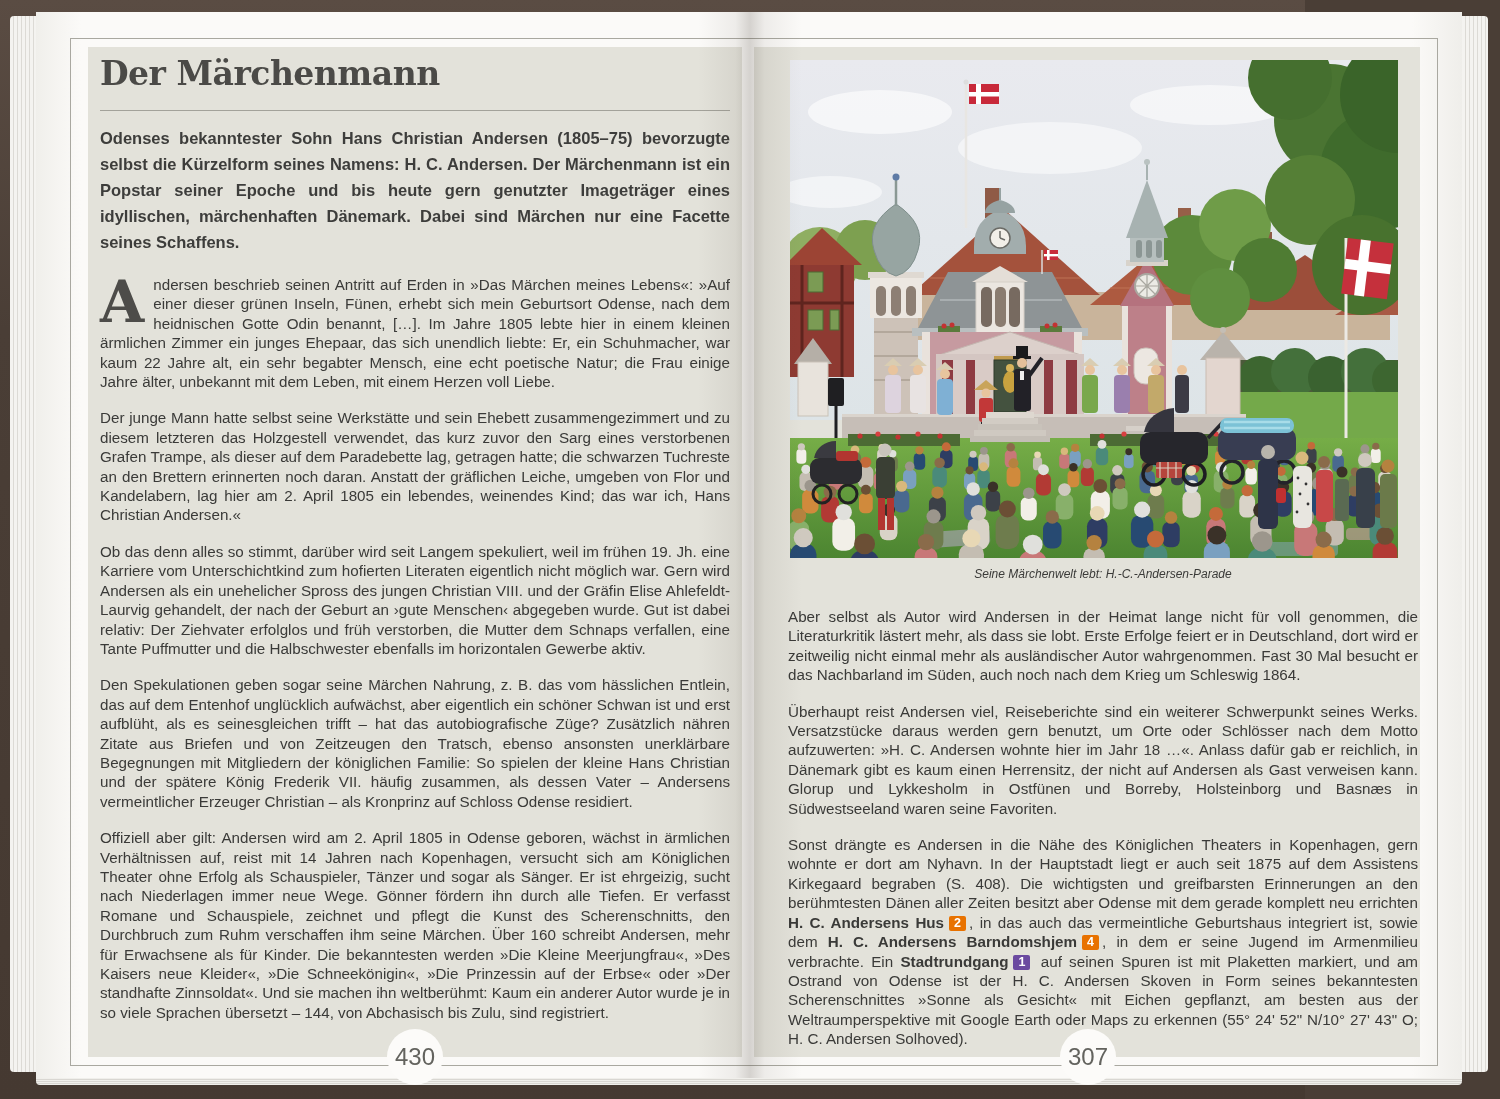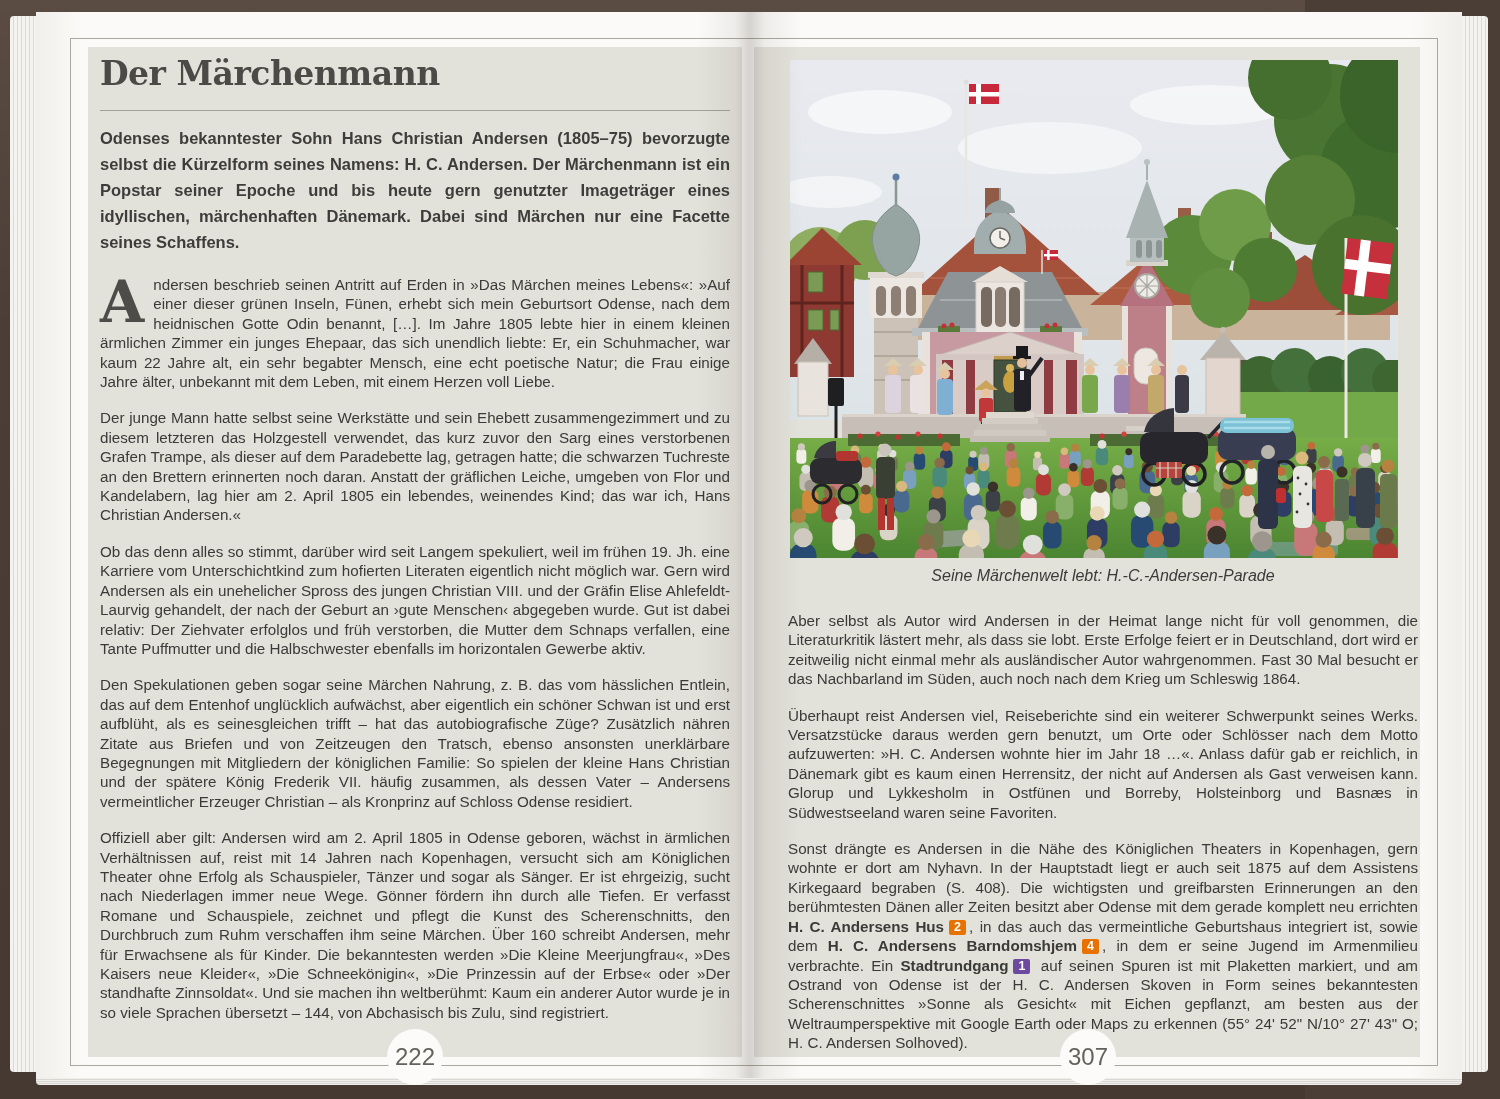--- a/index.html
+++ b/index.html
@@ -50,21 +50,21 @@
   .bodytext{font-size:15.2px;line-height:19.4px;color:#3a3a38;text-align:justify;
     hyphens:auto;-webkit-hyphens:auto;}
   .bodytext p{margin:0 0 17px;}
   .bodytext p:last-child{margin-bottom:0;}
   .dropcap{float:left;font-family:"DejaVu Serif",serif;font-weight:bold;
     font-size:57px;line-height:47px;padding:3px 9px 0 0;color:#4d4c49;}
   
   .content-right{position:absolute;left:788px;top:60px;width:630px;z-index:2;}
   .photo{display:block;width:608px;height:498px;margin-left:2px;}
   .caption{margin:9px 0 26px;text-align:center;font-style:italic;
-    font-size:16px;color:#3b3b39;}
+    font-size:12px;color:#3b3b39;}
   .marker{display:inline-block;min-width:11px;padding:1px 3px;margin:0 3px 0 5px;
     border-radius:2px;color:#fff;font-weight:bold;font-size:12.5px;line-height:13px;
     text-align:center;vertical-align:1px;}
   .b{font-weight:bold;}
 </style>
 </head>
 <body>
 
 <div id="book">
   <div class="fore-edge left"></div>
@@ -610,15 +610,15 @@
     <p class="caption">Seine Märchenwelt lebt: H.-C.-Andersen-Parade</p>
     <div class="bodytext">
       <p>Aber selbst als Autor wird Andersen in der Heimat lange nicht für voll genommen, die Literaturkritik lästert mehr, als dass sie lobt. Erste Erfolge feiert er in Deutschland, dort wird er zeitweilig nicht einmal mehr als ausländischer Autor wahrgenommen. Fast 30 Mal besucht er das Nachbarland im Süden, auch noch nach dem Krieg um Schleswig 1864.</p>
       <p>Überhaupt reist Andersen viel, Reiseberichte sind ein weiterer Schwerpunkt seines Werks. Versatzstücke daraus werden gern benutzt, um Orte oder Schlösser nach dem Motto aufzuwerten: »H. C. Andersen wohnte hier im Jahr 18 …«. Anlass dafür gab er reichlich, in Dänemark gibt es kaum einen Herrensitz, der nicht auf Andersen als Gast verweisen kann. Glorup und Lykkesholm in Ostfünen und Borreby, Holsteinborg und Basnæs in Südwestseeland waren seine Favoriten.</p>
       <p>Sonst drängte es Andersen in die Nähe des Königlichen Theaters in Kopenhagen, gern wohnte er dort am Nyhavn. In der Hauptstadt liegt er auch seit 1875 auf dem Assistens Kirkegaard begraben (S. 408). Die wichtigsten und greifbarsten Erinnerungen an den berühmtesten Dänen aller Zeiten besitzt aber Odense mit dem gerade komplett neu errichten <span class="b">H. C. Andersens Hus</span><span class="marker" style="background: rgb(232, 114, 0);">2</span>, in das auch das vermeintliche Geburtshaus integriert ist, sowie dem <span class="b">H. C. Andersens Barndomshjem</span><span class="marker" style="background: rgb(232, 114, 0);">4</span>, in dem er seine Jugend im Armenmilieu verbrachte. Ein <span class="b">Stadtrundgang</span><span class="marker" style="background: rgb(107, 74, 160);">1</span> auf seinen Spuren ist mit Plaketten markiert, und am Ostrand von Odense ist der H. C. Andersen Skoven in Form seines bekanntesten Scherenschnittes »Sonne als Gesicht« mit Eichen gepflanzt, am besten aus der Weltraumperspektive mit Google Earth oder Maps zu erkennen (55° 24' 52" N/10° 27' 43" O; H. C. Andersen Solhoved).</p>
     </div>
   </div>
 
   <div class="gutter"></div>
 
-  <div class="pagenum left">222</div>
+  <div class="pagenum left">430</div>
   <div class="pagenum right">307</div>
 </div>
 
 </body></html>

